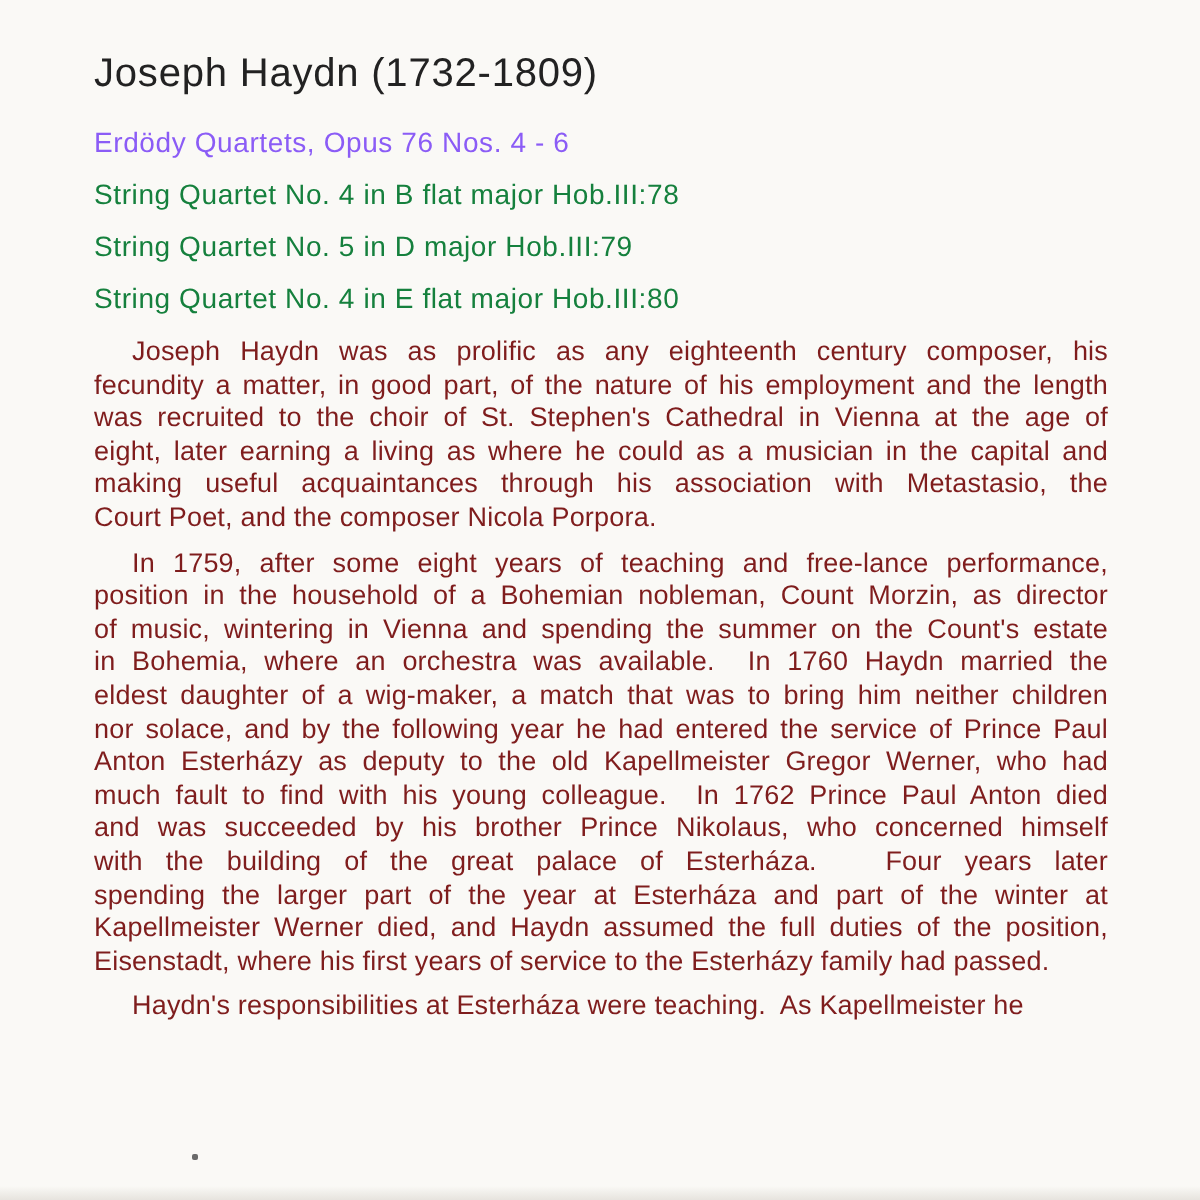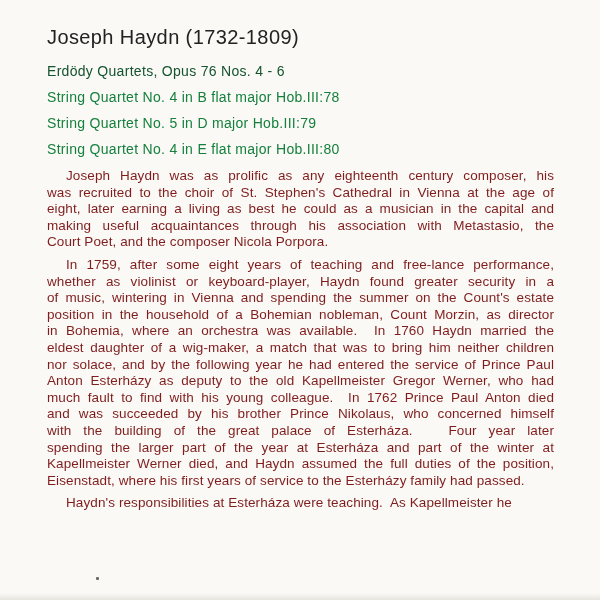--- a/index.html
+++ b/index.html
@@ -24,21 +24,21 @@
     letter-spacing: 0.4px;
     color: #222222;
     margin: 0 0 14px 0;
     line-height: 24px;
   }
   .subtitle {
     font-size: 14px;
     letter-spacing: 0.3px;
     line-height: 17px;
     margin-bottom: 9px;
-    color: #14532d;
+    color: #8b5cf6;
   }
   .work {
     font-size: 14px;
     letter-spacing: 0.3px;
     line-height: 17px;
     margin-bottom: 9px;
     color: #15803d;
   }
   .body-text {
     margin-top: 10px;
@@ -85,37 +85,37 @@
 
     <div class="works">
       <div class="work">String Quartet No. 4 in B flat major Hob.III:78</div>
       <div class="work">String Quartet No. 5 in D major Hob.III:79</div>
       <div class="work">String Quartet No. 4 in E flat major Hob.III:80</div>
     </div>
 
     <div class="body-text">
       <div class="para">
           <div class="line first">Joseph Haydn was as prolific as any eighteenth century composer, his</div>
+          <div class="line">fecundity a matter, in good part, of the nature of his employment and the length</div>
           <div class="line">was recruited to the choir of St. Stephen's Cathedral in Vienna at the age of</div>
-          <div class="line">eight, later earning a living as best he could as a musician in the capital and</div>
+          <div class="line">eight, later earning a living as where he could as a musician in the capital and</div>
           <div class="line">making useful acquaintances through his association with Metastasio, the</div>
           <div class="line last">Court Poet, and the composer Nicola Porpora.</div>
         </div>
       <div class="para">
           <div class="line first">In 1759, after some eight years of teaching and free-lance performance,</div>
-          <div class="line">whether as violinist or keyboard-player, Haydn found greater security in a</div>
+          <div class="line">position in the household of a Bohemian nobleman, Count Morzin, as director</div>
           <div class="line">of music, wintering in Vienna and spending the summer on the Count's estate</div>
-          <div class="line">position in the household of a Bohemian nobleman, Count Morzin, as director</div>
           <div class="line">in Bohemia, where an orchestra was available.  In 1760 Haydn married the</div>
           <div class="line">eldest daughter of a wig-maker, a match that was to bring him neither children</div>
           <div class="line">nor solace, and by the following year he had entered the service of Prince Paul</div>
           <div class="line">Anton Esterházy as deputy to the old Kapellmeister Gregor Werner, who had</div>
           <div class="line">much fault to find with his young colleague.  In 1762 Prince Paul Anton died</div>
           <div class="line">and was succeeded by his brother Prince Nikolaus, who concerned himself</div>
-          <div class="line">with the building of the great palace of Esterháza.   Four year later</div>
+          <div class="line">with the building of the great palace of Esterháza.   Four years later</div>
           <div class="line">spending the larger part of the year at Esterháza and part of the winter at</div>
           <div class="line">Kapellmeister Werner died, and Haydn assumed the full duties of the position,</div>
           <div class="line last">Eisenstadt, where his first years of service to the Esterházy family had passed.</div>
         </div>
       <div class="para">
           <div class="line first last">Haydn's responsibilities at Esterháza were teaching.  As Kapellmeister he</div>
         </div>
     </div>
 
   </div>

